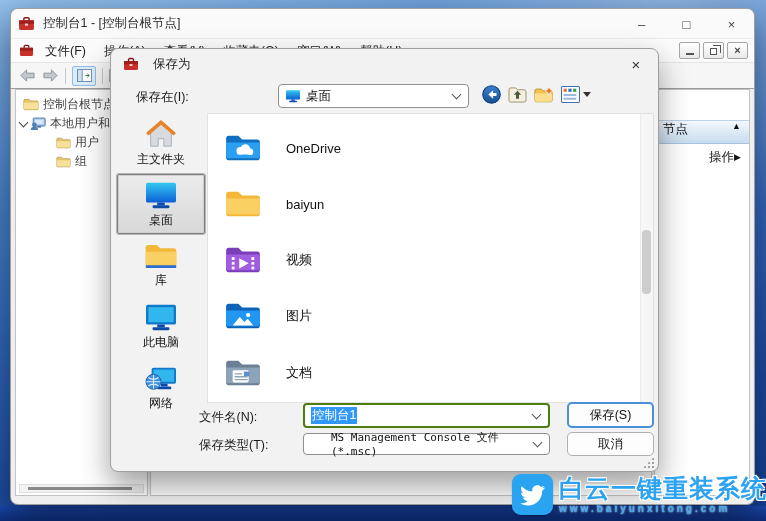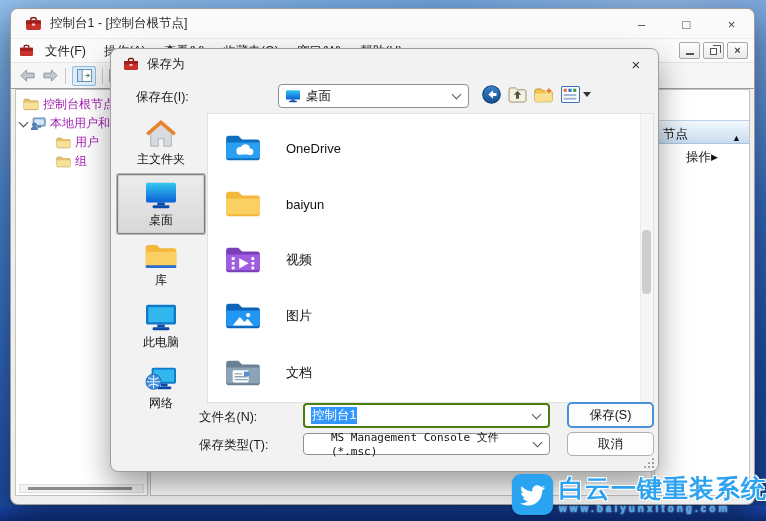--- a/index.html
+++ b/index.html
@@ -12,21 +12,21 @@
       linear-gradient(170deg,#93c0ec 0%,#6fa3dd 12%,#4b82cc 30%,#2f63b8 55%,#1c4aa0 78%,#143f93 100%);
   }
   body::after { content:''; position:absolute; left:0; right:0; bottom:0; height:15px;
     background:linear-gradient(#1b49b0,#0d2d7a); z-index:5; }
 
   
   #main-window { position:absolute; left:10px; top:8px; width:745px; height:497px;
     background:#efefef; border-radius:8px; border:1px solid rgba(60,60,60,.45);
     box-shadow:0 12px 34px rgba(0,0,0,.45); z-index:10; overflow:hidden; }
   .titlebar { position:absolute; left:0; top:0; right:0; height:30px; background:#fafafa;
-    display:flex; align-items:center; padding-left:14px; border-bottom:1px solid #ececec; }
+    display:flex; align-items:center; padding-left:7px; border-bottom:1px solid #ececec; }
   .titlebar .title { font-size:12.5px; color:#2b2b2b; margin-left:8px; }
   .win-controls { position:absolute; right:0; top:0; height:30px; display:flex; }
   .win-btn { width:45px; height:30px; display:flex; align-items:center; justify-content:center;
     font-size:13px; color:#444; }
 
   .menubar { position:absolute; left:0; top:30px; right:0; height:24px; background:#fbfbfb;
     display:flex; align-items:center; padding-left:6px; border-bottom:1px solid #e6e6e6; }
   .menu-item { font-size:12.5px; color:#222; padding:0 9px; line-height:24px; }
   .child-controls { position:absolute; right:6px; top:3px; display:flex; gap:3px; }
   .cbtn { width:21px; height:17px; border:1px solid #a6a6a6; border-radius:2px;
@@ -38,45 +38,45 @@
   .glyph-x { font-size:11px; color:#444; font-weight:bold; line-height:1; }
 
   .toolbar { position:absolute; left:0; top:54px; right:0; height:26px; background:#f6f6f6;
     display:flex; align-items:center; padding-left:8px; gap:6px; border-bottom:1px solid #9c9c9c; }
   .tsep { width:1px; height:16px; background:#c9c9c9; }
   .tree-toggle { width:24px; height:20px; border:1px solid #8fbde6; background:#ddedfa; border-radius:2px;
     display:flex; align-items:center; justify-content:center; }
 
   .tree-pane { position:absolute; left:4px; top:80px; width:133px; bottom:8px; background:#fff;
     border:1px solid #c3c3c3; overflow:hidden; }
-  .tree-row { display:flex; align-items:center; height:19px; font-size:12px; color:#a21caf; white-space:nowrap; }
+  .tree-row { display:flex; align-items:center; height:19px; font-size:12px; color:#404040; white-space:nowrap; }
   .tree-row .lbl { margin-left:4px; overflow:hidden; }
   .chev-expanded { width:7px; height:7px; border-right:1.5px solid #444; border-bottom:1.5px solid #444;
     transform:rotate(45deg); margin:0 3px 3px 4px; flex:none; }
   .hscroll { position:absolute; left:3px; right:3px; bottom:2px; height:9px; background:#f2f2f2;
     border:1px solid #e0e0e0; }
   .hscroll .thumb { position:absolute; left:8px; top:2px; width:104px; height:3px; background:#8b8b8b; }
 
   .results-pane { position:absolute; left:139px; right:102px; top:80px; bottom:8px; background:#fff;
     border:1px solid #c3c3c3; }
   .actions-pane { position:absolute; right:4px; width:96px; top:80px; bottom:8px; background:#fff;
     border:1px solid #c3c3c3; }
   .ap-spacer { height:30px; }
   .ap-header { height:24px; background:linear-gradient(#f3f8fd,#c8dcf0); border-top:1px solid #bcd2e8;
-    border-bottom:1px solid #a8c4e0; display:flex; align-items:flex-end; justify-content:space-between;
+    border-bottom:1px solid #a8c4e0; display:flex; align-items:flex-start; justify-content:space-between;
     padding:0 8px; font-size:12.5px; color:#111; }
-  .ap-row { height:26px; display:flex; align-items:center; justify-content:center; padding:0 20px;
+  .ap-row { height:26px; display:flex; align-items:center; justify-content:flex-end; padding:0 8px;
     font-size:12.5px; color:#111; }
   .ap-arrow { font-size:9px; color:#111; }
 
   
   #dialog { position:absolute; left:110px; top:48px; width:549px; height:424px; background:#f2f2f2;
     border-radius:8px; border:1px solid #9f9f9f; box-shadow:0 14px 30px rgba(0,0,0,.38); z-index:30; }
   .dlg-title { position:absolute; left:0; top:0; right:0; height:30px; display:flex; align-items:center;
-    padding-left:12px; }
+    padding-left:12px;gap:6px; }
   .dlg-title .t { font-size:12.5px; color:#1f1f1f; margin-left:8px; }
   .dlg-close { position:absolute; right:0; top:0; width:44px; height:30px; display:flex;
     align-items:center; justify-content:center; font-size:15px; color:#333; border-top-right-radius:8px; }
 
   .dlg-label { position:absolute; font-size:12.5px; color:#1c1c1c; }
   .combo { position:absolute; background:#fff; border:1px solid #8f8f8f; border-radius:4px;
     display:flex; align-items:center; padding:0 8px 0 6px; font-size:12.5px; color:#111; }
   .combo .spacer { flex:1; }
   .chev-down { width:7px; height:7px; border-right:1.5px solid #555; border-bottom:1.5px solid #555;
     transform:rotate(45deg); margin-top:-3px; flex:none; }

